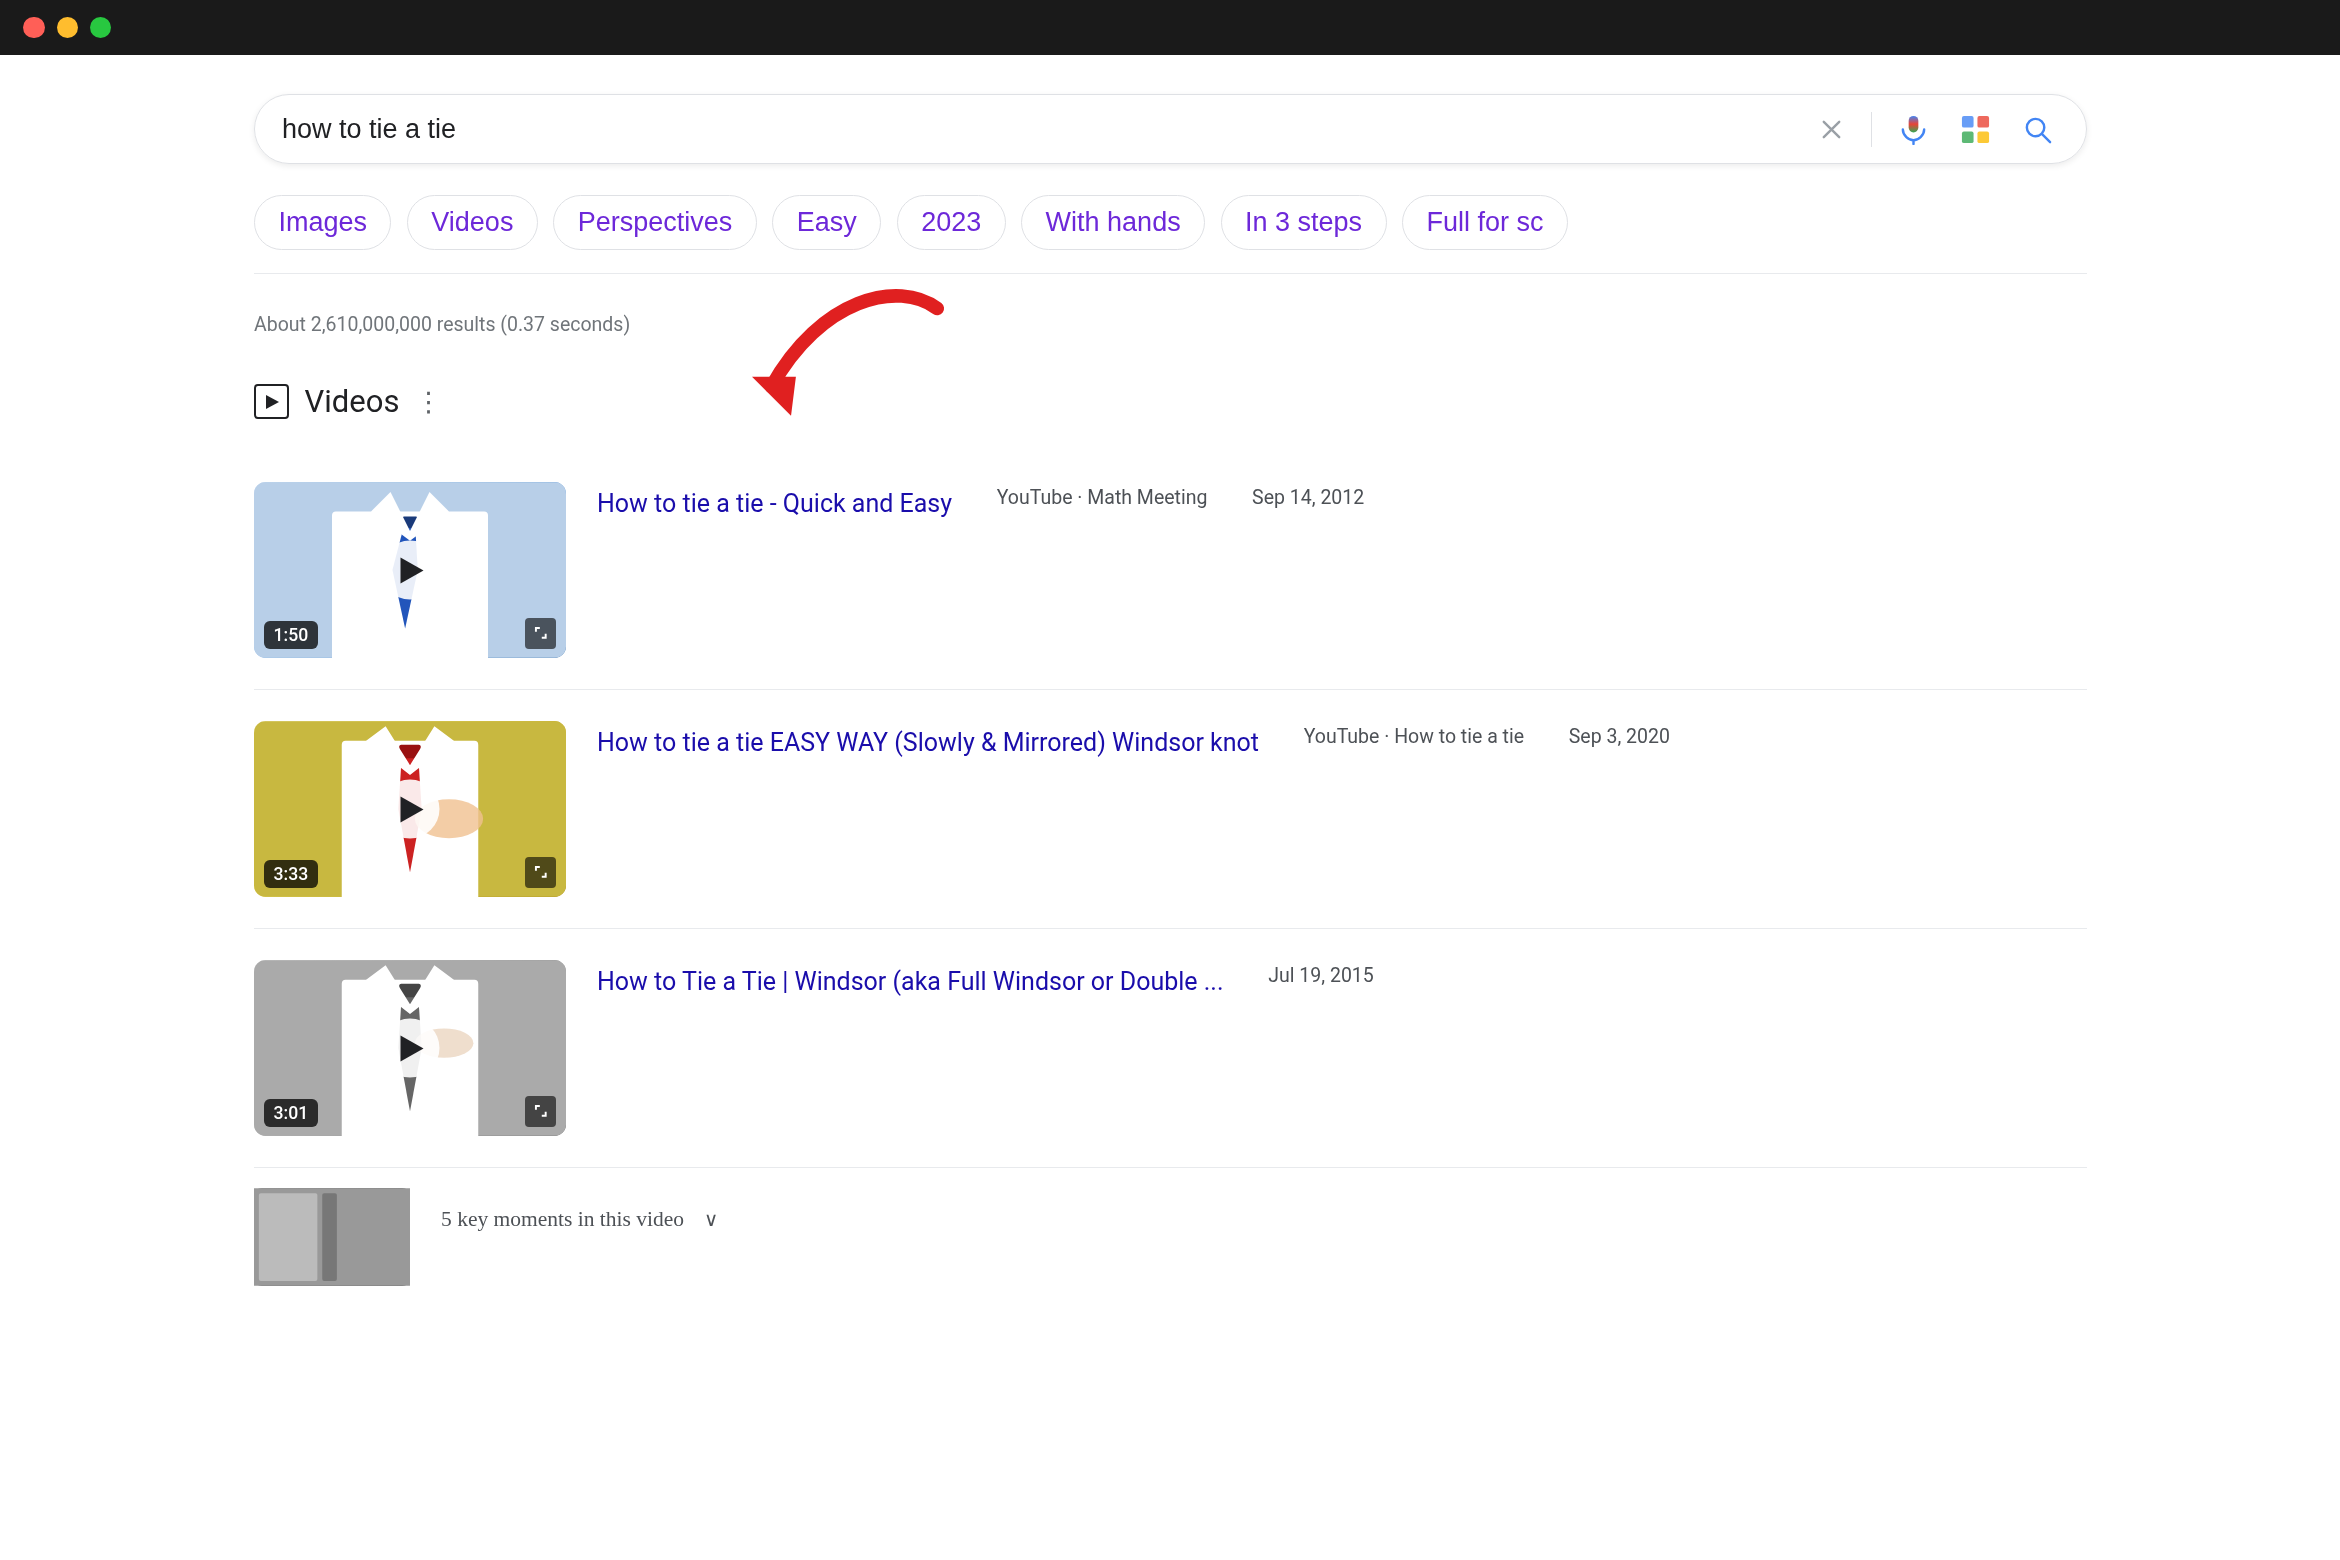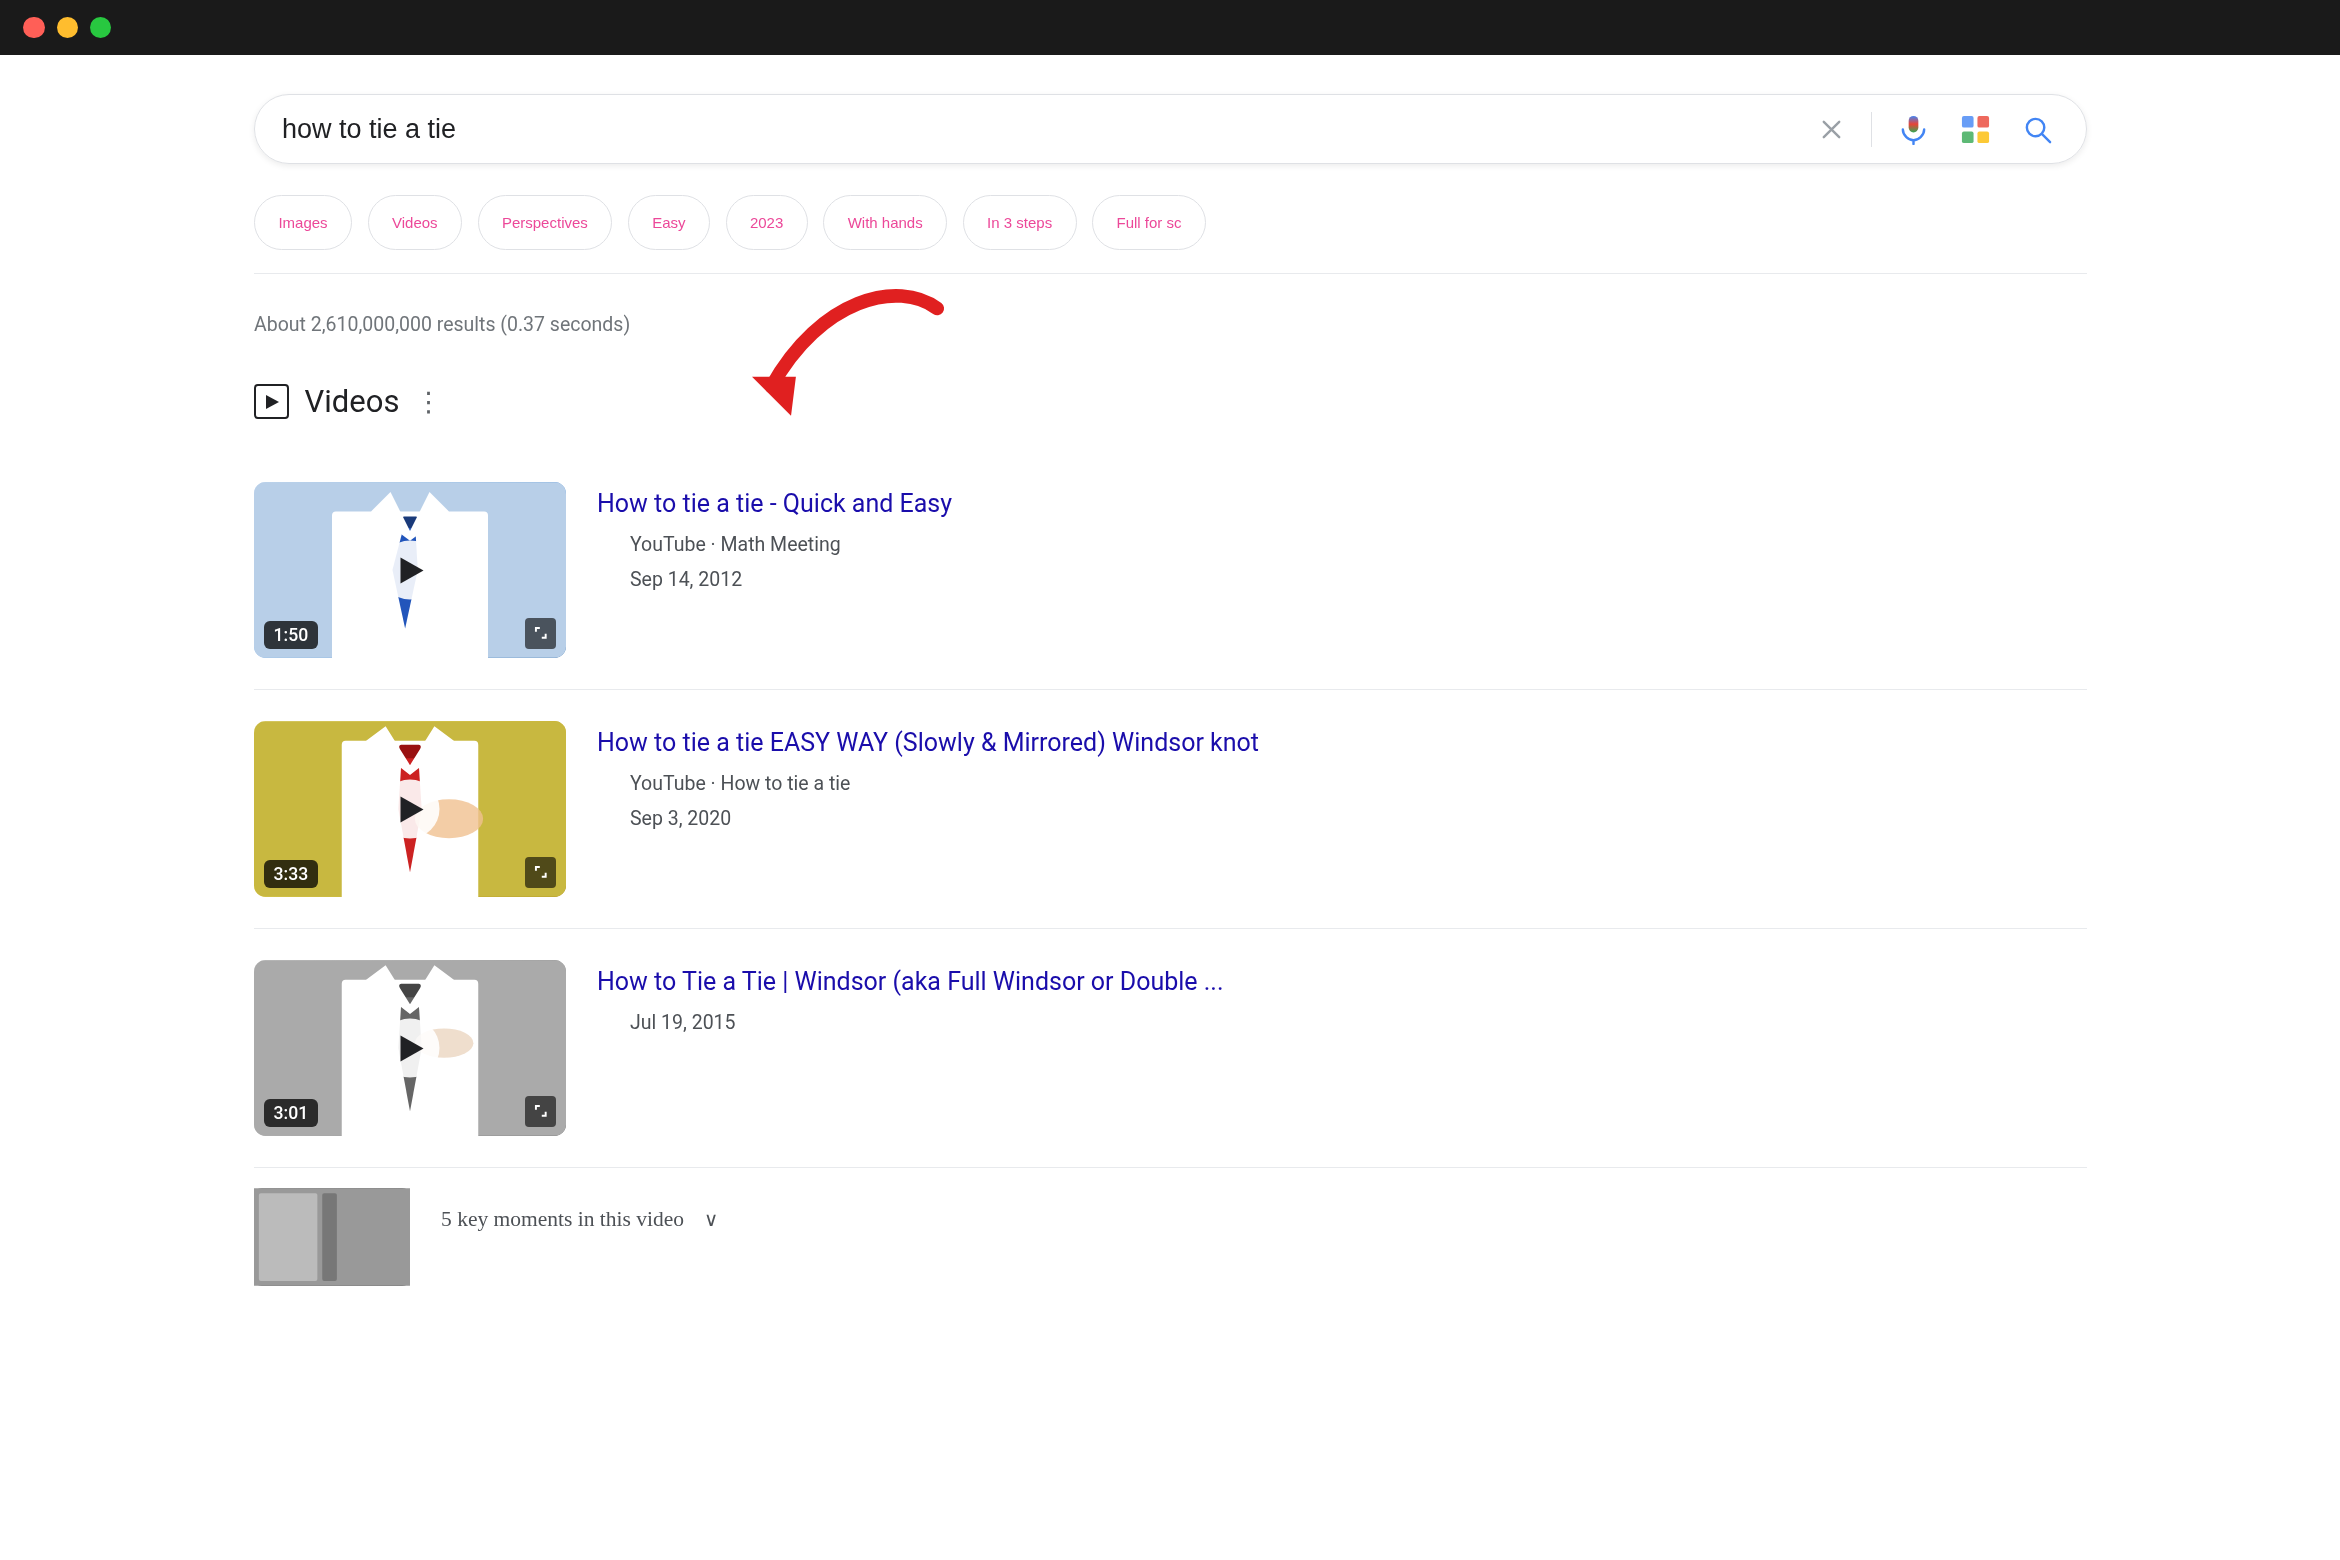--- a/index.html
+++ b/index.html
@@ -85,22 +85,22 @@
       flex-wrap: nowrap;
       overflow: hidden;
       margin-bottom: 39px;
       padding-bottom: 23.4px;
       border-bottom: 1px solid #e8eaed;
     }
     .chip {
       border: 1.5px solid #dfe1e5;
       border-radius: 98px;
       padding: 9.8px 23.4px;
-      font-size: 15px;
-      color: #ec4899;
+      font-size: 27px;
+      color: #6d28d9;
       white-space: nowrap;
       cursor: pointer;
       background: #fff;
       display: flex;
       align-items: center;
       height: 55px;
     }
 
     
     .results-count {
@@ -210,21 +210,21 @@
       display: flex;
       align-items: center;
       justify-content: center;
       border-radius: 3.9px;
       font-size: 15.6px;
       z-index: 2;
     }
     .video-info {
       flex: 1;
       display: flex;
-      flex-direction: column;
+      flex-direction: row;
       gap: 11.7px;
       padding-top: 3.9px;
     }
     .video-title {
       font-size: 25px;
       color: #1a0dab;
       cursor: pointer;
       line-height: 1.4;
     }
     .video-meta {

